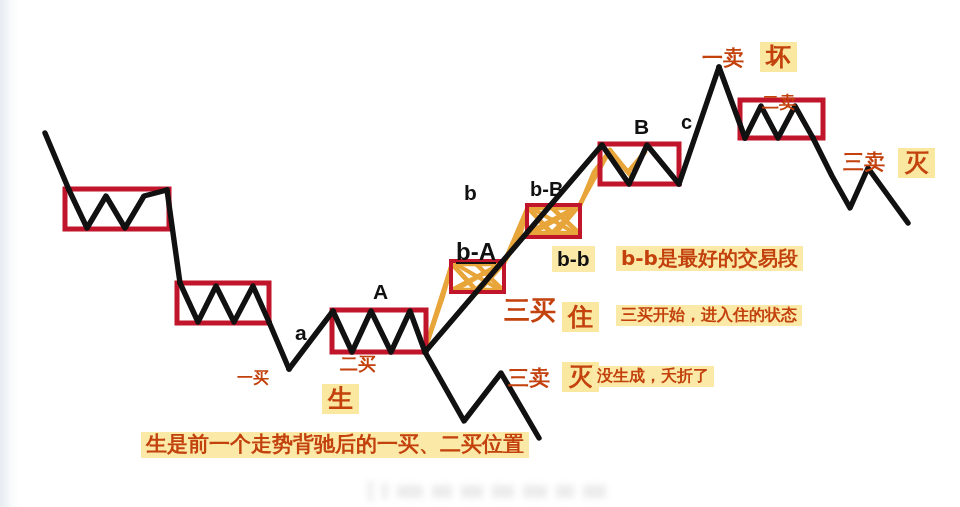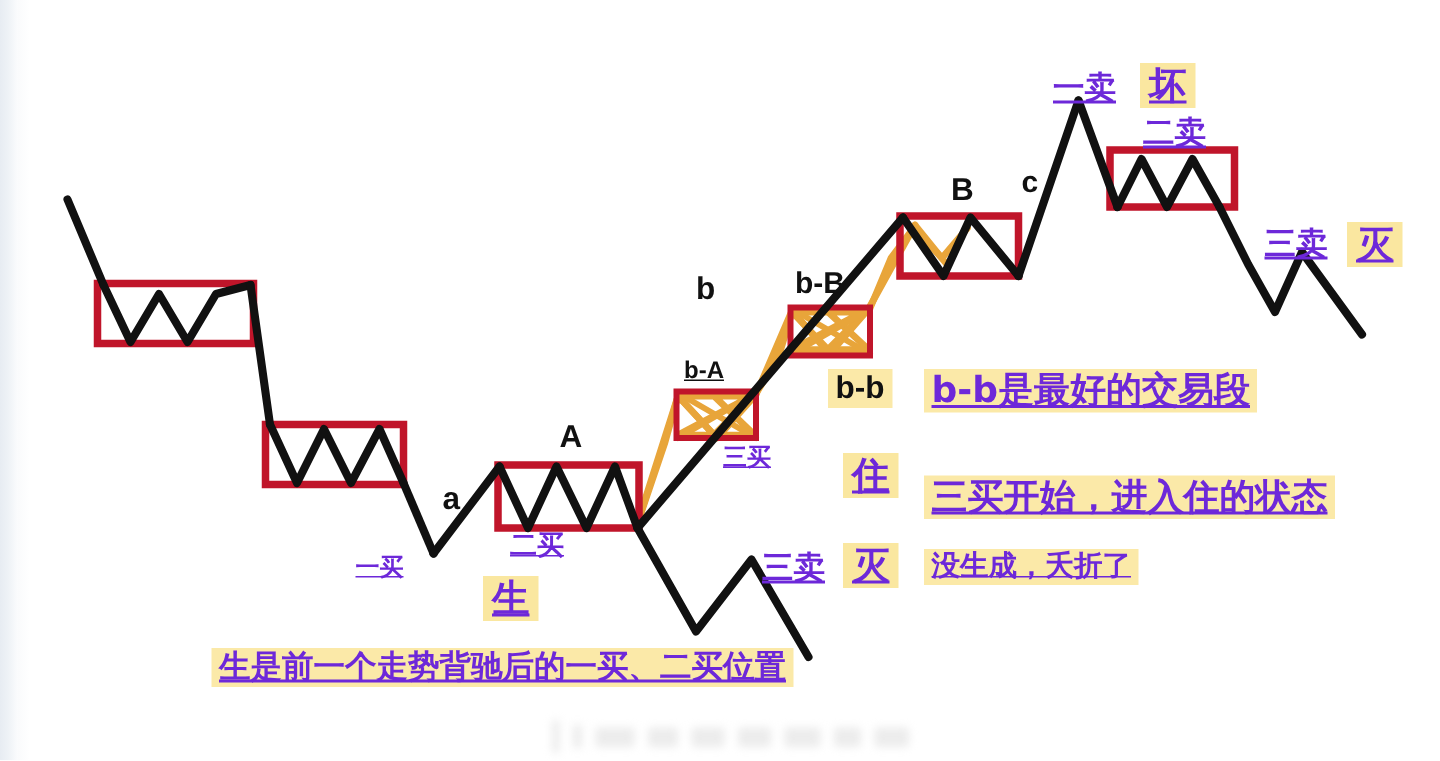--- a/index.html
+++ b/index.html
@@ -36,22 +36,21 @@
   .lbl {
     position: absolute;
     white-space: nowrap;
     color: #111111;
     font-weight: 700;
     line-height: 1;
   }
   .cn {
     font-family: "DejaVu Sans", "Liberation Sans", sans-serif;
     font-weight: 700;
-    color: #6d28d9;
-    text-decoration: underline;
+    color: #c2410c;
   }
   .hl {
     background: #fbe9a8;
     padding: 2px 5px 3px 5px;
   }
   .hl-strong {
     background: #fae7a0;
     padding: 2px 6px 3px 6px;
   }
   .latin {
@@ -153,55 +152,55 @@
   <div class="lbl cn" style="left:237px; top:370px; font-size:16px;">一买</div>
 
   <div class="lbl cn" style="left:340px; top:355px; font-size:18px;">二买</div>
 
   <div class="lbl latin" style="left:295px; top:322px; font-size:21px;">a</div>
 
   <div class="lbl latin" style="left:373px; top:281px; font-size:21px;">A</div>
 
   <div class="lbl latin" style="left:464px; top:182px; font-size:21px;">b</div>
 
-  <div class="lbl latin" style="left:456px; top:240px; font-size:16px;text-decoration:underline;">b-A</div>
+  <div class="lbl latin" style="left:456px; top:240px; font-size:24px;text-decoration:underline;">b-A</div>
 
   <div class="lbl latin" style="left:530px; top:179px; font-size:20px;">b-B</div>
 
   <div class="lbl latin" style="left:634px; top:116px; font-size:21px;">B</div>
 
   <div class="lbl latin" style="left:681px; top:112px; font-size:20px;">c</div>
 
-  <div class="lbl cn" style="left:482px; top:297px; font-size:16px;">三买</div>
+  <div class="lbl cn" style="left:504px; top:297px; font-size:26px;">三买</div>
 
   <div class="lbl cn" style="left:702px; top:48px; font-size:21px;">一卖</div>
 
-  <div class="lbl cn" style="left:762px; top:78px; font-size:21px;">二卖</div>
+  <div class="lbl cn" style="left:762px; top:94px; font-size:17px;">二卖</div>
 
   <div class="lbl cn" style="left:843px; top:152px; font-size:21px;">三卖</div>
 
   <div class="lbl cn" style="left:508px; top:368px; font-size:21px;">三卖</div>
 
   <div class="lbl cn hl-strong" style="left:322px; top:384px; font-size:25px;">生</div>
 
   <div class="lbl cn hl-strong" style="left:760px; top:42px; font-size:25px;">坏</div>
 
   <div class="lbl cn hl-strong" style="left:898px; top:148px; font-size:25px;">灭</div>
 
   <div class="lbl cn hl-strong" style="left:562px; top:362px; font-size:25px;">灭</div>
 
   <div class="lbl latin hl" style="left:552px; top:246px; font-size:21px;">b-b</div>
 
   <div class="lbl cn hl-strong" style="left:562px; top:302px; font-size:25px;">住</div>
 
-  <div class="lbl cn hl" style="left:616px; top:246px; font-size:24px;">b-b是最好的交易段</div>
-
-  <div class="lbl cn hl" style="left:616px; top:305px; font-size:24px;margin-top:12px;">三买开始，进入住的状态</div>
-
-  <div class="lbl cn hl" style="left:616px; top:366px; font-size:19px;">没生成，夭折了</div>
+  <div class="lbl cn hl" style="left:616px; top:246px; font-size:20px;">b-b是最好的交易段</div>
+
+  <div class="lbl cn hl" style="left:616px; top:305px; font-size:16px;">三买开始，进入住的状态</div>
+
+  <div class="lbl cn hl" style="left:592px; top:366px; font-size:16px;">没生成，夭折了</div>
 
   <div class="lbl cn hl" style="left:141px; top:432px; font-size:21px;">生是前一个走势背驰后的一买、二买位置</div>
 
   <div id="watermark">
     <span style="width:6px;height:22px;"></span>
     <span style="width:6px;height:16px;"></span>
     <span style="width:30px;height:13px;"></span>
     <span style="width:22px;height:13px;"></span>
     <span style="width:26px;height:13px;"></span>
     <span style="width:24px;height:13px;"></span>

